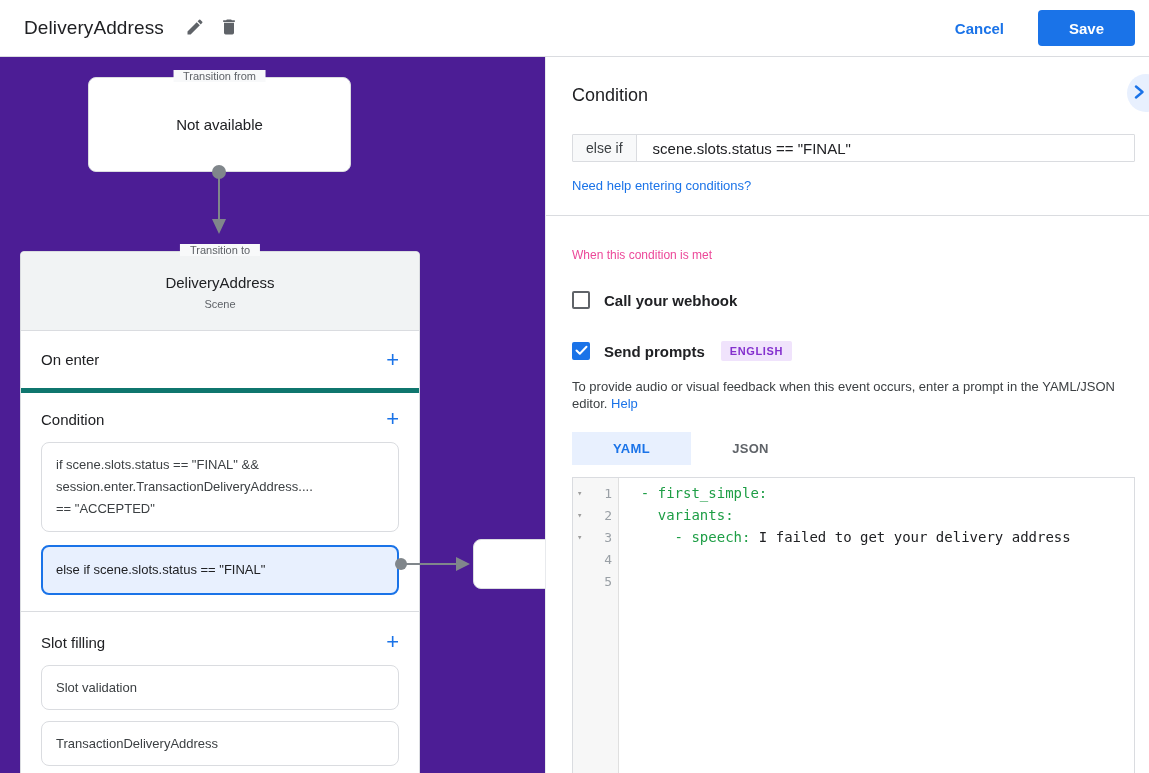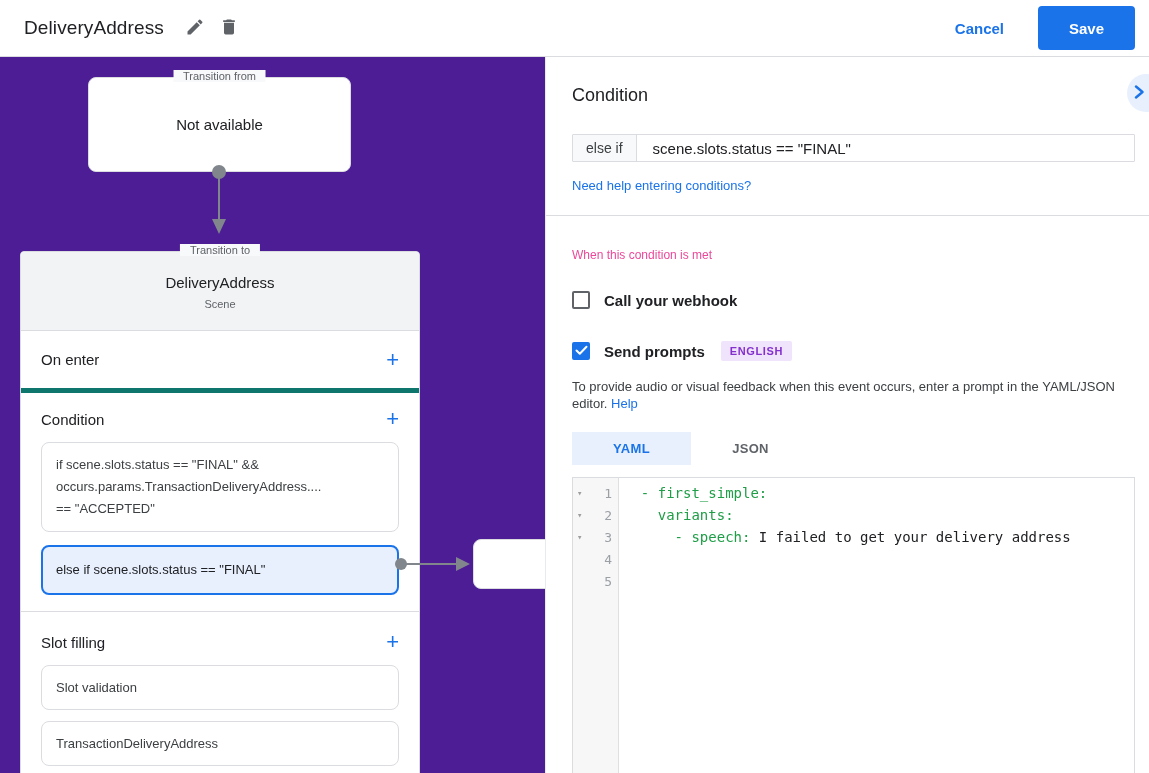--- a/index.html
+++ b/index.html
@@ -18,21 +18,21 @@
   }
   .icon-btn svg { fill: #5f6368; }
   .topbar .icon-btn:first-of-type { margin-left: 14px; }
   .topbar-spacer { flex: 1; }
   .btn-text {
     color: #1a73e8; background: transparent; border: none; font-size: 15px; font-weight: 600;
     font-family: "Liberation Sans", sans-serif; padding: 8px 12px; cursor: pointer; margin-right: 22px;
   }
   .btn-primary {
     background: #1a73e8; color: #fff; border: none; border-radius: 4px; font-size: 15px;
-    font-weight: 600; font-family: "Liberation Sans", sans-serif; width: 97px; height: 44px; cursor: pointer;
+    font-weight: 600; font-family: "Liberation Sans", sans-serif; width: 97px; height: 36px; cursor: pointer;
   }
 
   
   .main { display: flex; height: 716px; }
   .left-panel {
     width: 546px; background: #4c1d95; position: relative; overflow: hidden; flex: none;
     border-right: 1px solid #e8eaed;
   }
   .right-panel { flex: 1; background: #fff; position: relative; overflow: hidden; padding: 0 14px 0 26px; }
 
@@ -215,21 +215,21 @@
         <span class="plus-icon">+</span>
       </div>
 
       <div class="card-section">
         <div class="section-head">
           <span class="row-label">Condition</span>
           <span class="plus-icon">+</span>
         </div>
         <div class="cond-box">
           <div>if scene.slots.status == "FINAL" &amp;&amp;</div>
-          <div>occurs.params.TransactionDeliveryAddress....</div>
+          <div>session.enter.TransactionDeliveryAddress....</div>
           <div>== "ACCEPTED"</div>
         </div>
         <div class="cond-box selected">
           <div>else if scene.slots.status == "FINAL"</div>
         </div>
       </div>
 
       <div class="card-section slots">
         <div class="section-head">
           <span class="row-label">Slot filling</span>

